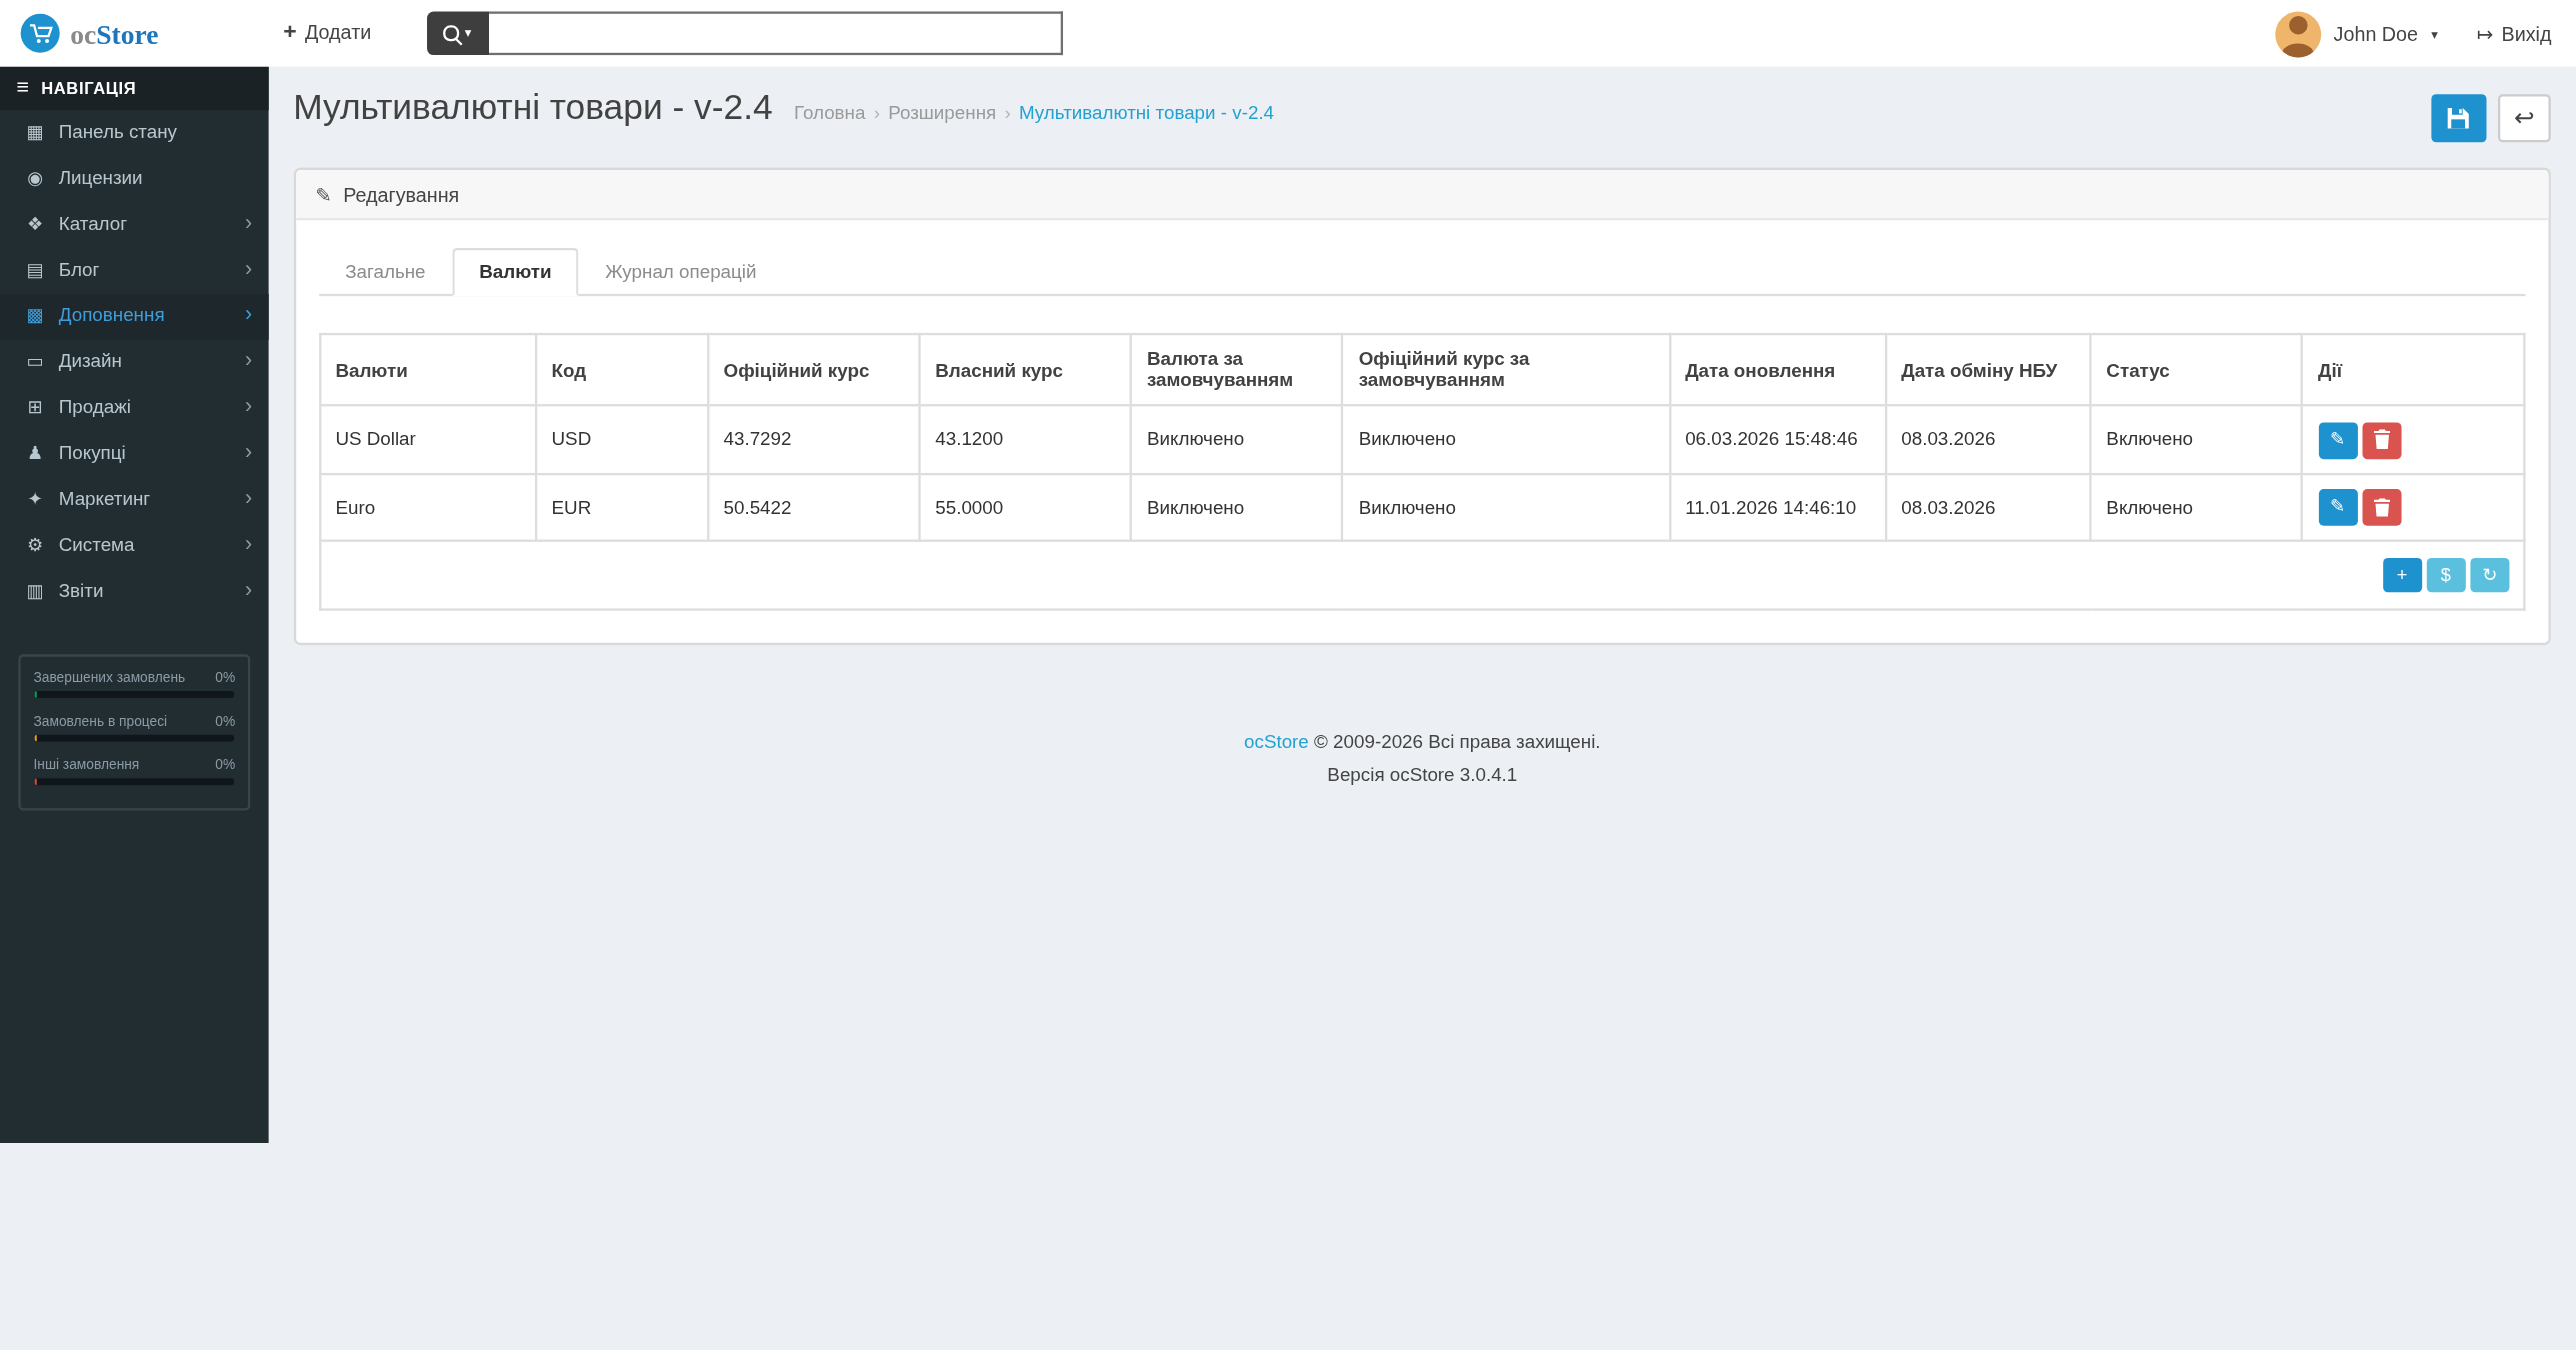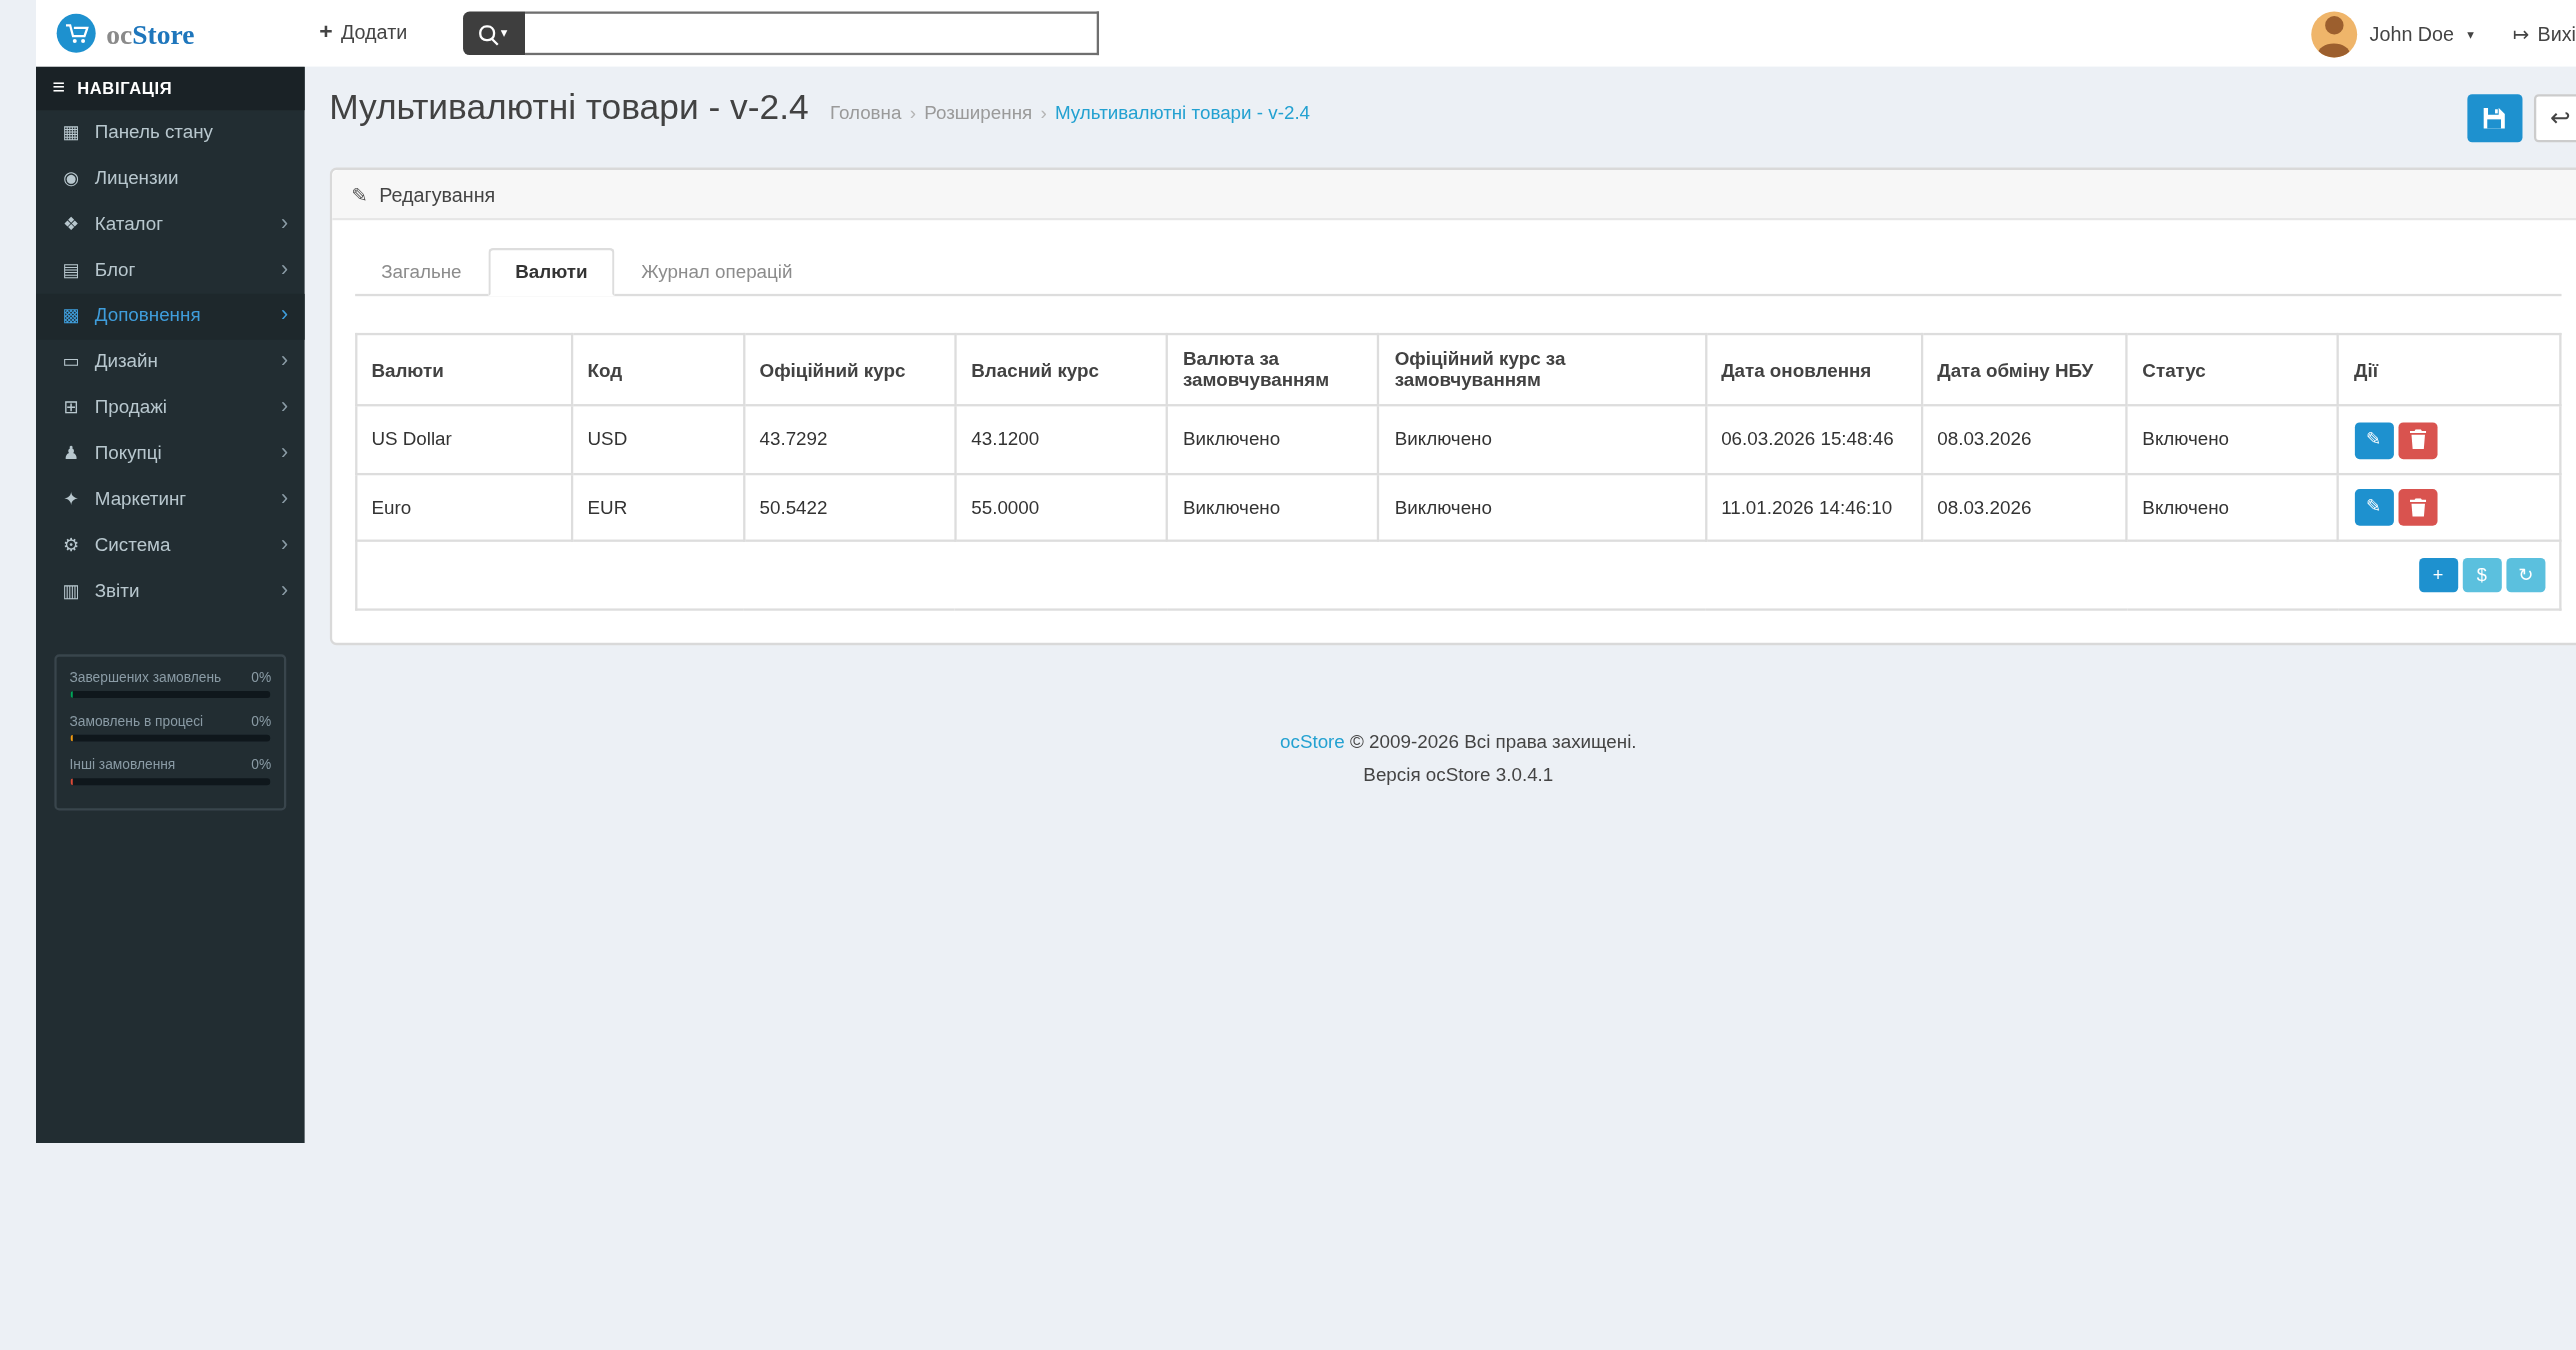--- a/index.html
+++ b/index.html
@@ -1,17 +1,17 @@
 <!DOCTYPE html>
 <html style="font-size:11.4px"><head>
 <meta charset="utf-8">
 <style>
   * { box-sizing: border-box; margin: 0; padding: 0; }
   html, body { background: #ecf0f5; }
-  #stage { width: 2576px; height: 1143px; overflow: hidden; padding-left: 36px; }
+  #stage { width: 2576px; height: 1143px; overflow: hidden; }
   #app {
     width: 1122px; height: 588px;
     transform: scale(2.29592); transform-origin: 0 0;
     font-family: "Liberation Sans", sans-serif;
     position: relative; background: #ecf0f5;
   }
 
   
   .top-header {
     position: absolute; top: 0; left: 0; right: 0; height: 29px;

